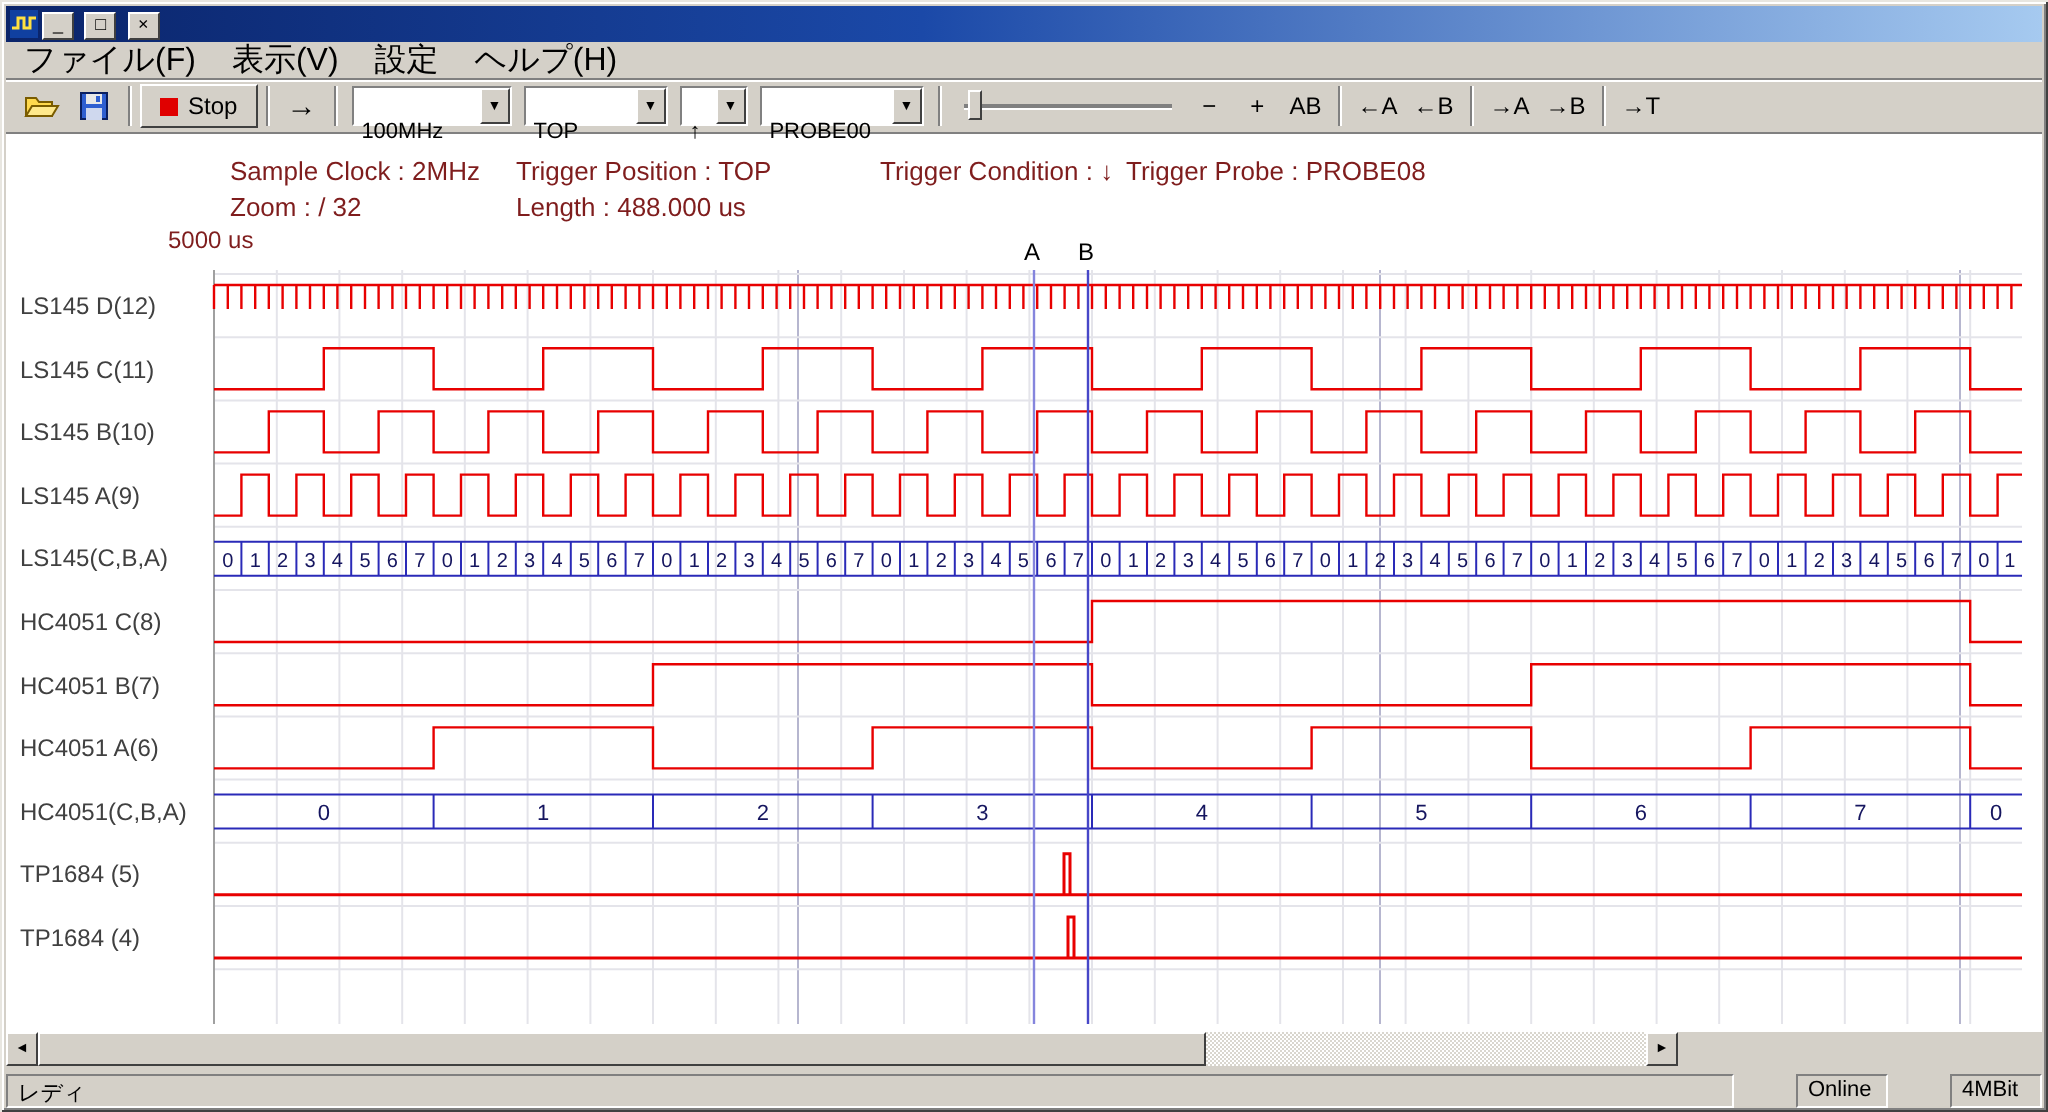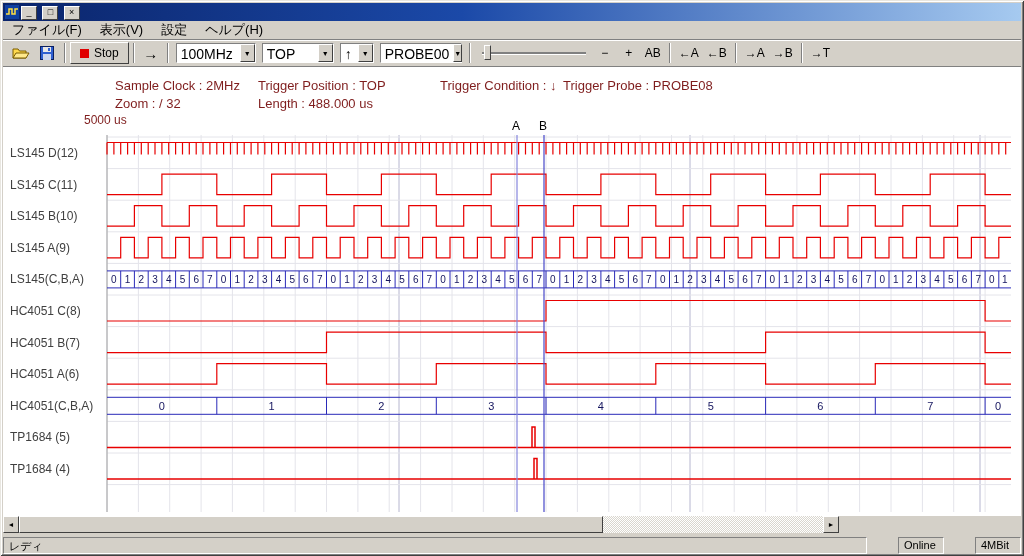--- a/index.html
+++ b/index.html
@@ -15,38 +15,38 @@
               color:#fff; display:flex; align-items:center; padding:0 2px; z-index:7; }
   .app-icon { width:14px; height:14px; display:inline-block; }
   .title-text { flex:1; font-size:11px; font-weight:bold; white-space:nowrap; overflow:hidden; margin-left:4px; }
   .winbtn { width:16px; height:14px; margin-left:2px; background:#d4d0c8;
             border:1px solid; border-color:#fff #404040 #404040 #fff;
             font-size:9px; line-height:11px; text-align:center; color:#000; padding:0; font-family:inherit; }
 
   
   .menubar { position:absolute; left:3px; top:21px; right:3px; height:19px; display:flex; align-items:center;
              border-bottom:1px solid #808080; box-shadow:0 1px 0 #fff; z-index:7; background:#d4d0c8;}
-  .menu-item { padding:2px 9px; font-size:13px; color:#000; }
+  .menu-item { padding:2px 9px; font-size:16px; color:#000; }
 
   
   .toolbar { position:absolute; left:3px; top:40px; right:3px; height:27px; display:flex; align-items:center;
              padding-left:5px; border-bottom:1px solid #808080; box-shadow:0 1px 0 #fff, inset 0 1px 0 #fff;
              z-index:7; background:#d4d0c8; }
   .tbtn { height:22px; min-width:24px; background:transparent; border:1px solid transparent;
           display:flex; align-items:center; justify-content:center; font-size:12px; color:#000;
           font-family:inherit; padding:0 3px; }
   .tbtn.icon { width:26px; }
   .tsep { width:2px; height:20px; margin:0 4px; border-left:1px solid #808080; border-right:1px solid #fff; }
   .stop-btn { height:22px; padding:0 9px; display:flex; align-items:center; gap:5px; background:#d4d0c8;
               border:1px solid; border-color:#fff #404040 #404040 #fff; font-size:12px; font-family:inherit; }
   .stop-square { width:9px; height:9px; background:#e00000; display:inline-block; }
   .run-arrow { font-size:15px; font-weight:bold; }
   .combo { height:20px; display:flex; align-items:stretch; border:1px solid; border-color:#808080 #fff #fff #808080;
            background:#fff; margin:0 3px; }
-  .combo-text { padding:2px 4px 0 4px; font-size:14px; white-space:nowrap; }
+  .combo-text { padding:16px 4px 0 4px; font-size:11px; white-space:nowrap; }
   .combo-arrow { width:15px; background:#d4d0c8; border:1px solid; border-color:#fff #404040 #404040 #fff;
                  font-size:7px; display:flex; align-items:center; justify-content:center; color:#000; }
   .slider { position:relative; width:104px; height:20px; margin:0 7px; }
   .slider-track { position:absolute; left:0; right:0; top:9px; height:2px; background:#808080; box-shadow:0 1px 0 #fff; }
   .slider-handle { position:absolute; left:2px; top:2px; width:7px; height:15px; background:#d4d0c8;
                    border:1px solid; border-color:#fff #404040 #404040 #fff; }
   .navbtn { min-width:27px; }
 
   
   .content { position:absolute; left:3px; top:67px; right:3px; height:449px; background:#ffffff; z-index:1; }

